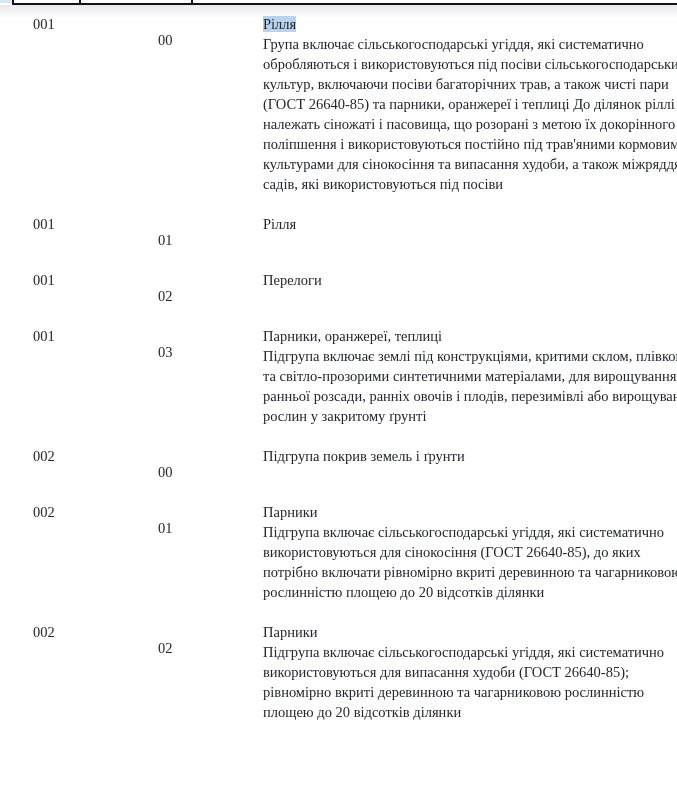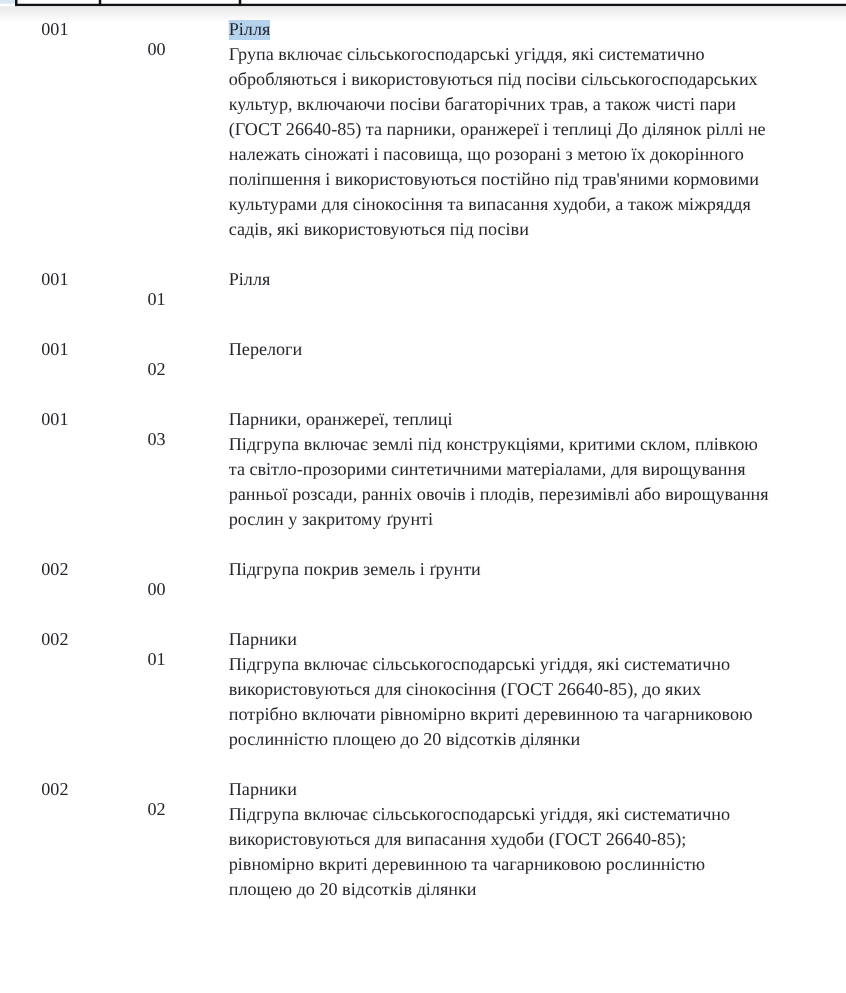--- a/index.html
+++ b/index.html
@@ -17,21 +17,21 @@
   .top-vstub{position:absolute;top:0;width:2px;height:5px;background:#111319;}
   .top-vstub.v1{left:12px;}
   .top-vstub.v2{left:79px;}
   .top-vstub.v3{left:191px;}
   .top-wedge{position:absolute;left:0;top:0;width:12px;height:3px;background:#d9e7f5;}
   .top-grad{position:absolute;left:0;top:5px;width:677px;height:13px;
             background:linear-gradient(#e9e9e9,#ffffff);}
   
   .content{position:absolute;top:14px;left:0;width:677px;}
   .row{display:flex;align-items:flex-start;margin-bottom:20px;
-       font-size:14.5px;line-height:20px;}
+       font-size:14.5px;line-height:20px;gap:40px;}
   .col-code{margin-left:33px;width:85px;flex:none;}
   .col-sub{width:65px;flex:none;margin-top:16px;}
   .col-desc{width:494px;flex:none;}
   .row-title,.row-desc{white-space:pre;display:block;}
   .row-title.highlighted{display:inline;background:var(--hl,#b6d3ee);}
 </style>
 </head>
 <body>
 
 <div class="top-fragment">

